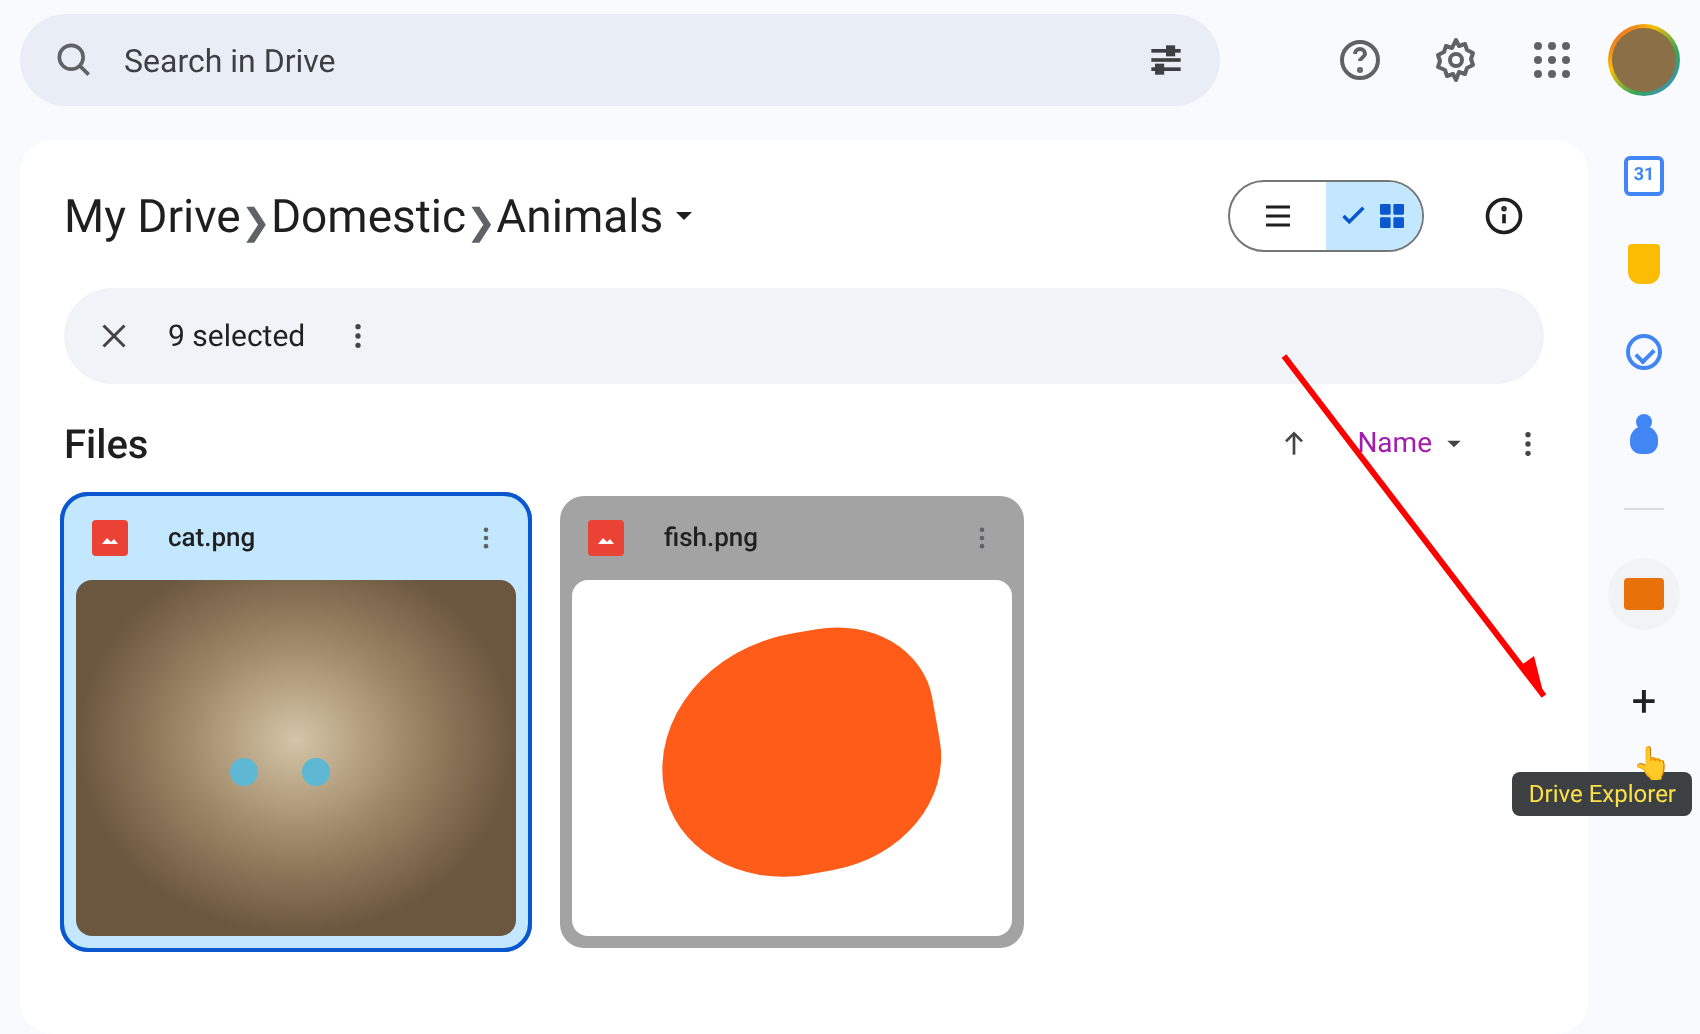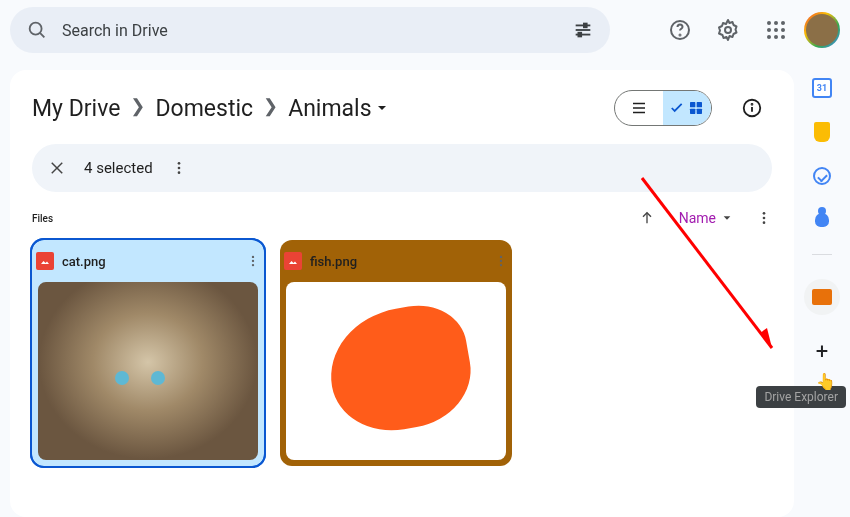--- a/index.html
+++ b/index.html
@@ -7,41 +7,41 @@
 .topbar{display:flex;align-items:center;padding:8px 10px;gap:12px;height:60px}
 .search-bar{flex:1;max-width:600px;height:46px;background:#e9eef6;border-radius:24px;display:flex;align-items:center;padding:16px 16px;gap:14px}
 .search-bar input{flex:1;border:none;background:transparent;font-size:16px;color:#1f1f1f;outline:none}
 .search-bar input::placeholder{color:#3c4043}
 .top-actions{display:flex;align-items:center;gap:8px;margin-left:auto}
 .icon-btn{width:40px;height:40px;border-radius:50%;display:flex;align-items:center;justify-content:center;cursor:pointer;color:#5f6368}
 .avatar{width:36px;height:36px;border-radius:50%;background:linear-gradient(135deg,#ea4335 0%,#fbbc04 33%,#34a853 66%,#4285f4 100%);padding:2px;display:flex;align-items:center;justify-content:center}
 .avatar-inner{width:100%;height:100%;border-radius:50%;background:#8b6f47}
 .main-area{position:absolute;left:10px;top:70px;right:56px;bottom:0;background:#fff;border-radius:16px;padding:18px 22px}
 .breadcrumb-row{display:flex;align-items:center;gap:8px;margin-bottom:16px}
-.breadcrumb{display:flex;align-items:flex-start;gap:10px;flex:1;font-size:23px;color:#1f1f1f}
+.breadcrumb{display:flex;align-items:flex-end;flex:1;font-size:23px;color:#1f1f1f}
 .crumb{cursor:pointer}
 .crumb-sep{color:#5f6368;font-size:18px}
 .crumb-current{display:flex;align-items:center;gap:4px;cursor:pointer}
 .view-toggle{display:flex;border:1px solid #747775;border-radius:20px;overflow:hidden;height:36px}
 .vt-btn{width:48px;display:flex;align-items:center;justify-content:center;cursor:pointer;gap:4px}
 .vt-btn.active{background:#c2e7ff}
 .info-circle{margin-left:12px}
 .selection-bar{background:#f0f4f9;border-radius:28px;height:48px;display:flex;align-items:center;padding:0 16px;gap:18px;margin-bottom:18px}
 .close-x{cursor:pointer;color:#444}
 .sel-text{font-size:15px;color:#1f1f1f}
 .sel-more{cursor:pointer;color:#444}
 .files-header{display:flex;align-items:center;margin-bottom:14px}
-.files-label{font-size:10px;font-weight:500;color:#1f1f1f}
+.files-label{font-size:20px;font-weight:500;color:#1f1f1f}
 .files-actions{margin-left:auto;display:flex;align-items:center;gap:24px;color:#a21caf}
 .sort-btn{display:flex;align-items:center;gap:6px;font-size:14px;cursor:pointer}
 .file-grid{display:flex;gap:16px}
-.file-card{width:232px;border-radius:12px;background:#a16207;overflow:hidden;cursor:pointer}
+.file-card{width:232px;border-radius:12px;background:#a3a3a3;overflow:hidden;cursor:pointer}
 .file-card.selected{background:#c2e7ff;outline:2px solid #0b57d0}
 .file-card.first-sel{box-shadow:0 0 0 2px #1a73e8}
-.file-head{display:flex;align-items:center;padding:12px 4px;gap:8px}
+.file-head{display:flex;align-items:center;padding:12px 14px;gap:20px}
 .file-icon{width:18px;height:18px;background:#ea4335;border-radius:2px;display:flex;align-items:center;justify-content:center}
 .file-name{font-size:13px;font-weight:500;color:#1f1f1f;flex:1}
 .file-more{color:#5f6368;cursor:pointer}
 .file-thumb{height:178px;margin:0 6px 6px;border-radius:8px;background:#ddd;position:relative;overflow:hidden}
 .thumb-cat{background:radial-gradient(ellipse at 50% 45%,#d4c5a8 0%,#a08968 35%,#6b5640 70%);}
 .thumb-cat::after{content:"";position:absolute;left:35%;top:50%;width:14px;height:14px;border-radius:50%;background:#5eb8d4;box-shadow:36px 0 0 #5eb8d4}
 .thumb-dog{background:linear-gradient(180deg,#88b5d4 0%,#88b5d4 30%,#6fa34e 30%,#5a8a3e 100%)}
 .thumb-dog::before{content:"";position:absolute;left:30%;top:20%;width:80px;height:100px;background:#c57b3a;border-radius:50% 50% 40% 40%}
 .thumb-fish{background:#fff}
 .thumb-fish::before{content:"";position:absolute;left:20%;top:15%;width:140px;height:120px;background:#ff5c1a;border-radius:60% 40% 50% 50%;transform:rotate(-10deg)}
@@ -50,21 +50,21 @@
 .sp-cal{width:20px;height:20px;background:#fff;border:2px solid #4285f4;border-radius:3px;position:relative;display:flex;align-items:center;justify-content:center;font-size:9px;font-weight:bold;color:#4285f4}
 .sp-keep{width:16px;height:20px;background:#fbbc04;border-radius:2px 2px 6px 6px}
 .sp-tasks{width:18px;height:18px;border:2px solid #4285f4;border-radius:50%;position:relative}
 .sp-tasks::after{content:"";position:absolute;left:3px;top:5px;width:7px;height:4px;border-left:2px solid #4285f4;border-bottom:2px solid #4285f4;transform:rotate(-45deg)}
 .sp-contact{width:14px;height:14px;background:#4285f4;border-radius:50% 50% 40% 40%;position:relative}
 .sp-contact::before{content:"";position:absolute;left:3px;top:-6px;width:8px;height:8px;background:#4285f4;border-radius:50%}
 .sp-divider{width:20px;height:1px;background:#dadce0}
 .sp-drive-exp{width:36px;height:36px;background:#f1f3f4;border-radius:50%;display:flex;align-items:center;justify-content:center;cursor:pointer;position:relative}
 .sp-drive-exp-inner{width:20px;height:16px;background:#e8710a;border-radius:2px}
 .sp-plus{font-size:22px;color:#202124;cursor:pointer}
-.tooltip{position:absolute;right:4px;top:386px;background:#3c4043;color:#a3a3a3;font-size:12px;padding:4px 8px;border-radius:4px;white-space:nowrap}
+.tooltip{position:absolute;right:4px;top:386px;background:#3c4043;color:#fde047;font-size:12px;padding:4px 8px;border-radius:4px;white-space:nowrap}
 .arrow{position:absolute;right:58px;top:168px;width:160px;height:200px;pointer-events:none}
 .cursor-hand{position:absolute;right:14px;top:372px;font-size:16px;pointer-events:none}
 svg{display:block}
 </style>
 </head>
 <body>
 
 <div class="topbar">
   <div class="search-bar">
     <span>
@@ -162,21 +162,21 @@
     </div>
   </div>
 
   <div class="selection-bar">
     <span class="close-x">
       <svg width="18" height="18" viewBox="0 0 24 24" stroke="#444" stroke-width="2">
           <line x1="5" y1="5" x2="19" y2="19"></line>
           <line x1="19" y1="5" x2="5" y2="19"></line>
         </svg>
     </span>
-    <span class="sel-text">4 selected</span>
+    <span class="sel-text">9 selected</span>
     <span class="sel-more">
       <svg width="16" height="16" viewBox="0 0 24 24" fill="#444">
           <circle cx="12" cy="5" r="2"></circle>
           <circle cx="12" cy="12" r="2"></circle>
           <circle cx="12" cy="19" r="2"></circle>
         </svg>
     </span>
   </div>
 
   <div class="files-header">

